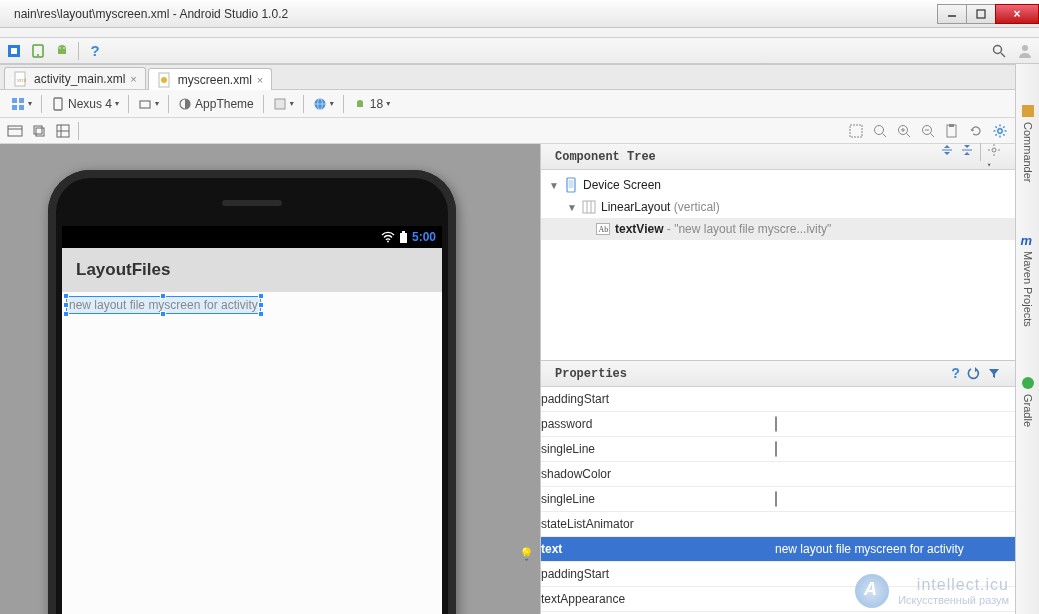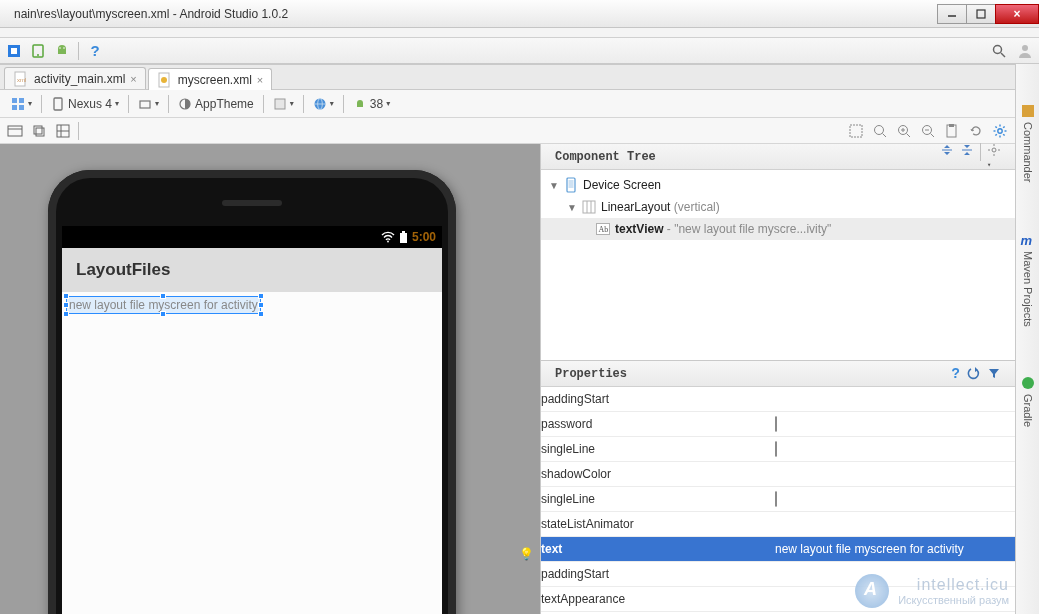--- a/index.html
+++ b/index.html
@@ -47,21 +47,21 @@
 .tb2-gear { margin-left: auto; color: #3a8adb; }
 
 
 .split { flex: 1; display: flex; }
 
 
 .canvas { width: 540px; background: #9e9e9e; position: relative; overflow: hidden; }
 .phone { position: absolute; left: 48px; top: 26px; width: 408px; height: 560px; background: #111; border-radius: 42px; box-shadow: inset 0 0 0 8px #2a2a2a, 2px 3px 12px rgba(0,0,0,0.4); padding: 56px 14px 0 14px; }
 .phone-speaker { position: absolute; top: 30px; left: 50%; transform: translateX(-50%); width: 60px; height: 6px; background: #2b2b2b; border-radius: 3px; }
 .phone-screen { background: #fff; width: 100%; height: 440px; display: flex; flex-direction: column; }
-.statusbar { height: 22px; background: #000; color: #a16207; display: flex; align-items: center; justify-content: flex-end; padding: 0 6px; gap: 4px; font-size: 12px; }
+.statusbar { height: 22px; background: #000; color: #3b82f6; display: flex; align-items: center; justify-content: flex-end; padding: 0 6px; gap: 4px; font-size: 12px; }
 .appbar { height: 44px; background: #ddd; display: flex; align-items: center; padding: 0 14px; font-size: 17px; font-weight: 600; color: #323232; }
 .phone-content { flex: 1; background: #fcfcfc; padding: 4px 4px; }
 .textview-sel { display: inline-block; font-size: 12px; color: #888; background: rgba(51,153,255,0.15); border: 1px solid #2a8cff; position: relative; padding: 1px 2px; }
 .handle { position: absolute; width: 6px; height: 6px; background: #2a8cff; border: 1px solid #fff; }
 .handle.tl { top: -4px; left: -4px; } .handle.tm { top: -4px; left: 50%; margin-left: -3px; } .handle.tr { top: -4px; right: -4px; }
 .handle.ml { top: 50%; left: -4px; margin-top: -3px; } .handle.mr { top: 50%; right: -4px; margin-top: -3px; }
 .handle.bl { bottom: -4px; left: -4px; } .handle.bm { bottom: -4px; left: 50%; margin-left: -3px; } .handle.br { bottom: -4px; right: -4px; }
 
 
 .rightpanels { flex: 1; display: flex; flex-direction: column; border-left: 1px solid #c9c9c9; }
@@ -247,21 +247,21 @@
           <ellipse cx="7" cy="7" rx="2.3" ry="5.5" fill="none" stroke="#bed8ef" stroke-width="0.9"></ellipse>
           <line x1="1.5" y1="7" x2="12.5" y2="7" stroke="#bed8ef" stroke-width="0.9"></line>
         </svg>
         <span class="dropdown-arrow">▾</span>
       </span>
     <span class="tb-sep"></span>
     <span class="dtb-item">
       <svg width="14" height="14">
           <path d="M4 6 a3 3 0 0 1 6 0 v4 h-6z" fill="#7db657"></path>
         </svg>
-      <span>38</span>
+      <span>18</span>
       <span class="dropdown-arrow">▾</span>
     </span>
   </div>
 
   <div class="designtoolbar2">
     <span class="tb2-icon">
         <svg viewBox="0 0 16 16">
           <rect x="1" y="3" width="14" height="10" fill="none" stroke="#666"></rect>
           <line x1="1" y1="6" x2="15" y2="6" stroke="#666"></line>
         </svg>

